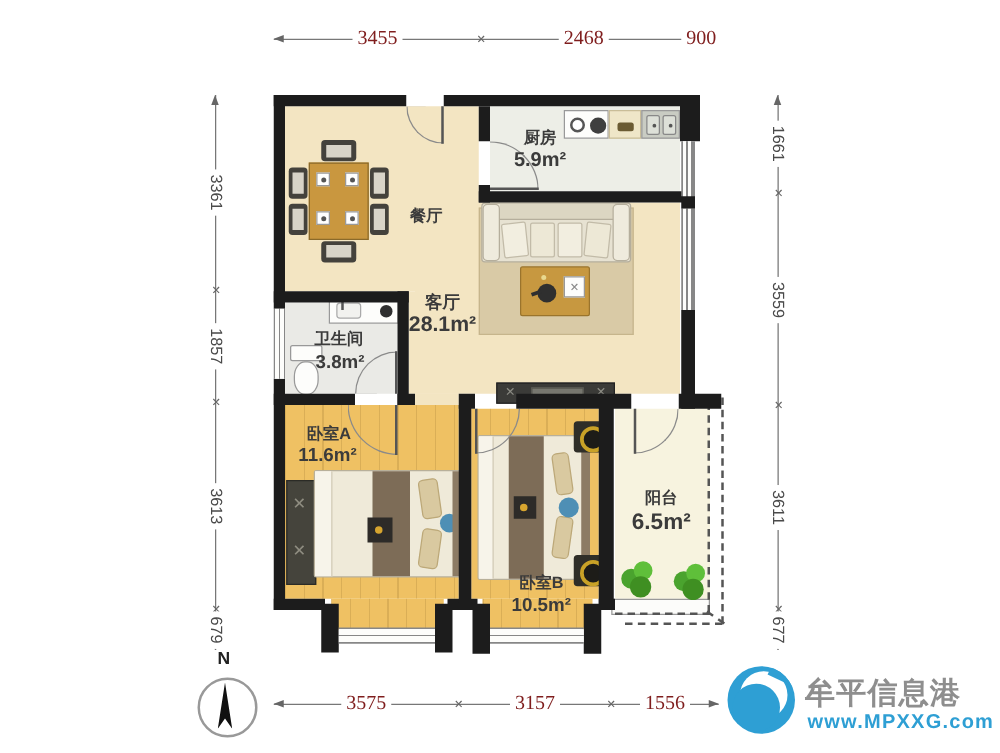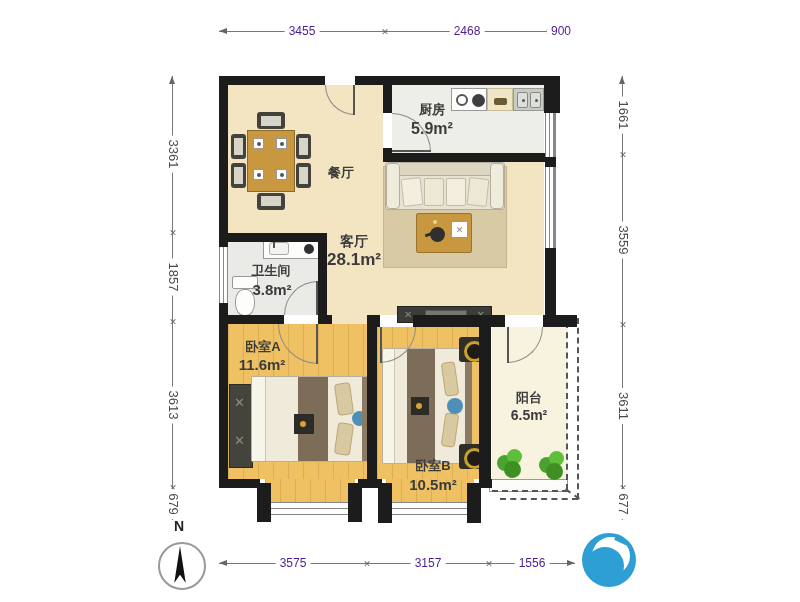--- a/index.html
+++ b/index.html
@@ -17,21 +17,21 @@
   .floor-main{background:#F3E5C2;}
   .floor-kitchen{background:#EDEEE7;}
   .floor-bath{background:#EAEAE6;}
   .floor-wood{background-color:#EFC163;background-image:repeating-linear-gradient(90deg,rgba(90,60,10,.14) 0 1px,transparent 1px 15px);}
   .floor-balcony{background:#F7F3DF;}
   
   .rname{position:absolute;transform:translateX(-50%);color:#3b3b3b;font-weight:700;font-size:13px;white-space:nowrap;}
   .rarea{position:absolute;transform:translateX(-50%);color:#3b3b3b;font-weight:700;font-size:15px;white-space:nowrap;}
   
   .dline{position:absolute;background:#777;}
-  .dlab{position:absolute;transform:translate(-50%,-50%);background:#fff;color:#4c1d95;font-size:12px;padding:0 4px;white-space:nowrap;}
+  .dlab{position:absolute;transform:translate(-50%,-50%);background:#fff;color:#7f1d1d;font-size:16px;padding:0 4px;white-space:nowrap;font-family:Liberation Serif, serif;}
   .dlabV{position:absolute;transform:translate(-50%,-50%) rotate(90deg);background:#fff;color:#4a4a4a;font-size:13px;padding:0 4px;white-space:nowrap;}
   .x{position:absolute;transform:translate(-50%,-50%);color:#666;font-size:9px;}
   .tri{position:absolute;width:0;height:0;}
   .dashl{position:absolute;}
   
   .fur{position:absolute;box-sizing:border-box;}
   .plantball{position:absolute;border-radius:50%;}
 </style>
 </head>
 <body>
@@ -237,21 +237,21 @@
   <div class="rname" style="left:341px;top:164px;">餐厅</div>
   <div class="rname" style="left:354px;top:233px;font-size:14px;">客厅</div>
   <div class="rarea" style="left:354px;top:250px;font-size:17px;">28.1m²</div>
   <div class="rname" style="left:271px;top:262px;">卫生间</div>
   <div class="rarea" style="left:272px;top:281px;">3.8m²</div>
   <div class="rname" style="left:263px;top:338px;">卧室A</div>
   <div class="rarea" style="left:262px;top:356px;">11.6m²</div>
   <div class="rname" style="left:433px;top:457px;">卧室B</div>
   <div class="rarea" style="left:433px;top:476px;">10.5m²</div>
   <div class="rname" style="left:529px;top:389px;">阳台</div>
-  <div class="rarea" style="left:529px;top:407px;font-size:14px;">6.5m²</div>
+  <div class="rarea" style="left:529px;top:407px;font-size:18px;">6.5m²</div>
 
   <div class="dline" style="left:219px;top:31px;width:356px;height:1px;"></div>
   <span class="tri" style="left:219px;top:28px;border-top:3px solid transparent;border-bottom:3px solid transparent;border-right:8px solid #666;"></span>
   <span class="tri" style="left:567px;top:28px;border-top:3px solid transparent;border-bottom:3px solid transparent;border-left:8px solid #666;"></span>
   <span class="x" style="left:385px;top:32px;">✕</span>
   <span class="x" style="left:549px;top:32px;">✕</span>
   <span class="dlab" style="left:302px;top:31px;">3455</span>
   <span class="dlab" style="left:467px;top:31px;">2468</span>
   <span class="dlab" style="left:561px;top:31px;">900</span>
 
@@ -291,15 +291,17 @@
     <div style="position:absolute;left:8px;top:24px;width:44px;height:44px;border:2px solid #999;border-radius:50%;background:#fff;"></div>
     <div style="position:absolute;left:21px;top:28px;width:18px;height:37px;background:#111;clip-path:polygon(50% 0%,82% 100%,50% 78%,18% 100%);"></div>
   </div>
 
   <div class="abs" style="left:580px;top:531px;width:215px;height:64px;">
     <div style="position:absolute;left:2px;top:2px;width:54px;height:54px;background:#2E9FD4;border-radius:50%;overflow:hidden;">
       <div style="position:absolute;left:10px;top:4px;width:38px;height:38px;background:#fff;border-radius:50%;"></div>
       <div style="position:absolute;left:4px;top:14px;width:38px;height:38px;background:#2E9FD4;border-radius:50%;"></div>
       <div style="position:absolute;left:34px;top:-2px;width:22px;height:14px;background:#2E9FD4;transform:rotate(25deg);"></div>
     </div>
+    <div style="position:absolute;left:64px;top:7px;font-size:24px;font-weight:700;color:#8E8E8E;letter-spacing:1px;white-space:nowrap;">牟平信息港</div>
+    <div style="position:absolute;left:66px;top:38px;font-size:16px;font-weight:700;color:#2E9FD4;letter-spacing:1px;white-space:nowrap;">www.MPXXG.com</div>
   </div>
 
 </div>
 
 </body></html>

